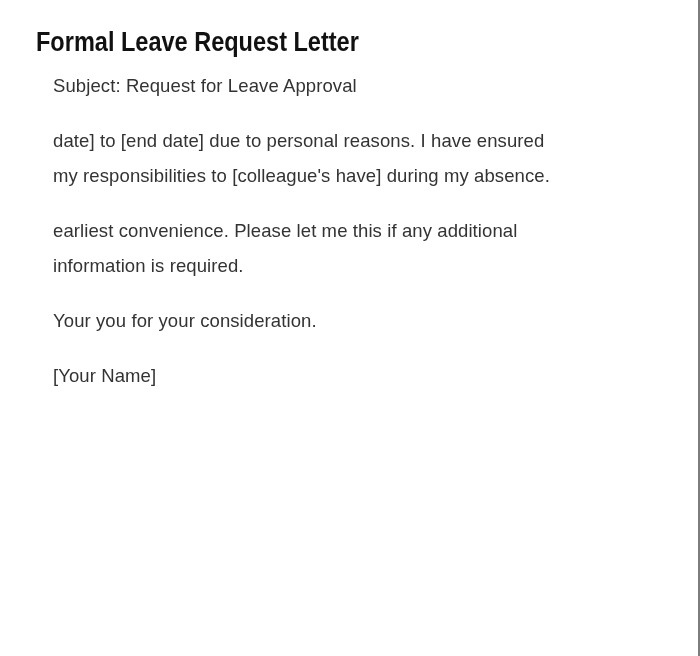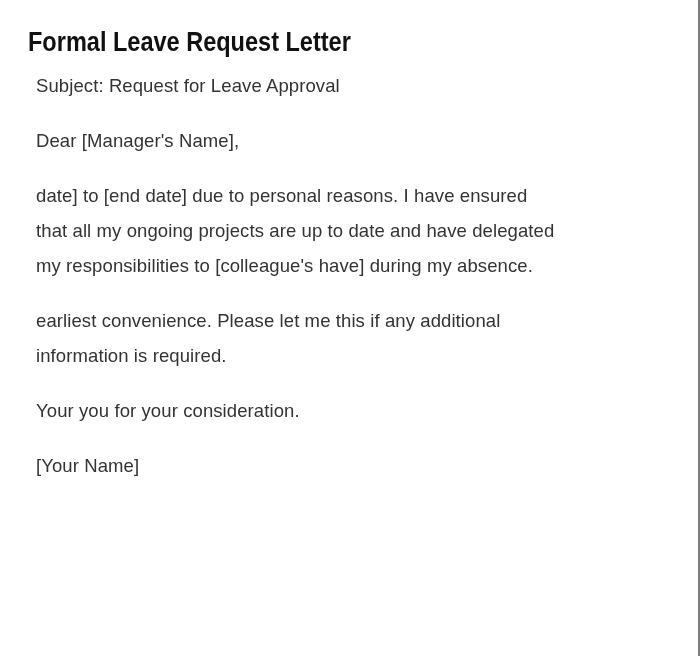--- a/index.html
+++ b/index.html
@@ -6,38 +6,38 @@
   html, body { margin: 0; padding: 0; }
   body {
     width: 700px;
     height: 656px;
     background: #ffffff;
     overflow: hidden;
     position: relative;
     font-family: "Liberation Sans", sans-serif;
   }
   .page {
-    padding: 26px 40px 0 28px;
+    padding: 26px 40px 0 36px;
   }
   .title {
     font-size: 28px;
     font-weight: 700;
     line-height: 31px;
     margin: 0 0 11px 0;
     color: var(--title-color, #111111);
     transform: scaleX(0.84);
     transform-origin: left center;
     white-space: nowrap;
   }
   .line-block,
   .paragraph {
     font-size: 18.5px;
     line-height: 35px;
     color: var(--body-color, #333333);
-    margin: 0 0 20px 8px;
+    margin: 0 0 20px 17px;
     letter-spacing: 0.1px;
   }
   .line {
     white-space: nowrap;
   }
   .edge-line {
     position: absolute;
     top: 0;
     right: 0;
     width: 2px;
@@ -46,25 +46,23 @@
   }
 </style>
 </head>
 <body>
 
 <div class="page">
   <h1 class="title">Formal Leave Request Letter</h1>
 
   <p class="line-block">Subject: Request for Leave Approval</p>
 
-  <p class="line-block">Dear [Manager's Name],</p>
 
   <div class="paragraph">
     <div class="line">date] to [end date] due to personal reasons. I have ensured</div>
-    <div class="line">that all my ongoing projects are up to date and have delegated</div>
     <div class="line">my responsibilities to [colleague's have] during my absence.</div>
   </div>
 
   <div class="paragraph">
     <div class="line">earliest convenience. Please let me this if any additional</div>
     <div class="line">information is required.</div>
   </div>
 
   <p class="line-block">Your you for your consideration.</p>
 

